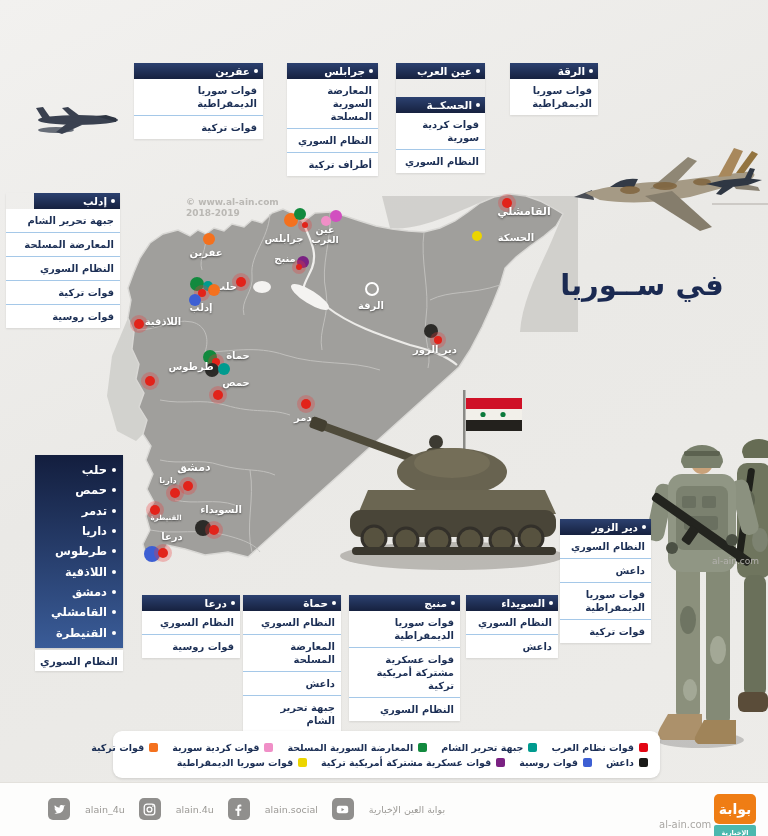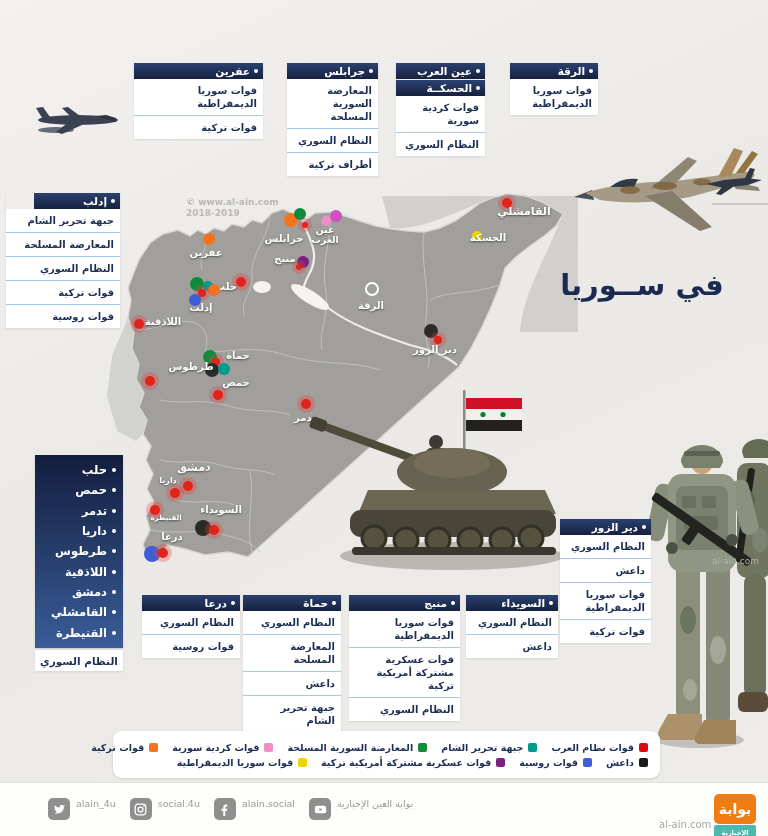--- a/index.html
+++ b/index.html
@@ -13,21 +13,21 @@
   .markers{z-index:3}
   .art-svg{z-index:4}
   .dot{position:absolute;border-radius:50%}
   .dot.ring{box-shadow:0 0 0 4px rgba(235,60,60,.30)}
   .dot.hollow{border:2px solid #fff;background:transparent;box-sizing:border-box}
   .mlabel{position:absolute;color:#fff;font-weight:bold;text-align:center;line-height:1.1;
     text-shadow:0 1px 2px rgba(30,30,30,.65);white-space:normal}
   .ibox{position:absolute;z-index:6;font-weight:bold;box-shadow:0 1px 2px rgba(0,0,0,.10)}
   .ib-h{display:flex;align-items:center;gap:4px;background:linear-gradient(#2c4170,#16213f);
     color:#fff;height:16px;padding:0 5px;font-size:10.5px;line-height:16px}
-  .ib-h + .ib-h{margin-top:1px}
+  .ib-h + .ib-h{margin-top:18px}
   .ib-dot{width:4px;height:4px;border-radius:50%;background:#fff;flex:0 0 auto}
   .ib-item{background:#fff;color:#1c2f55;font-size:10px;padding:5px 6px;line-height:1.3;text-align:right}
   .ib-item.sep{border-bottom:1px solid #a5c8e8}
   .cities{position:absolute;left:35px;top:455px;width:88px;height:193px;z-index:6;
     background:linear-gradient(#131e3e,#3a5c98);display:flex;flex-direction:column;
     justify-content:space-around;padding:5px 7px;box-sizing:border-box;box-shadow:0 1px 2px rgba(0,0,0,.15)}
   .city-row{display:flex;align-items:center;gap:5px;color:#fff;font-size:11.5px;font-weight:bold}
   .city-dot{width:4px;height:4px;border-radius:50%;background:#fff;flex:0 0 auto}
   .cities-footer{position:absolute;left:35px;top:650px;width:88px;height:21px;background:#fff;z-index:6;
     color:#1c2f55;font-size:10.5px;font-weight:bold;display:flex;align-items:center;justify-content:center;
@@ -39,21 +39,21 @@
   .legend{position:absolute;left:113px;top:731px;width:547px;height:47px;background:#fff;z-index:6;
     border-radius:9px;box-shadow:0 1px 3px rgba(0,0,0,.13);display:flex;flex-direction:column;
     justify-content:center;gap:4px;padding:4px 12px;box-sizing:border-box}
   .lg-row{display:flex;gap:14px;align-items:center}
   .lg-item{display:flex;align-items:center;gap:5px;font-size:9.5px;font-weight:bold;color:#1c2f55;white-space:nowrap}
   .lg-sq{width:9px;height:9px;border-radius:2px;flex:0 0 auto}
   .wm-side{position:absolute;left:712px;top:556px;color:#b3b1ad;font-size:9px;direction:ltr;z-index:5}
   .footer{position:absolute;left:0;top:782px;width:768px;height:54px;background:#fdfdfc;
     border-top:1px solid #e3e1dc;direction:ltr;z-index:7}
   .socials{position:absolute;left:48px;top:15px;display:flex;gap:14px;align-items:center}
-  .soc{display:flex;align-items:flex-start;gap:6px;cursor:pointer}
+  .soc{display:flex;align-items:center;gap:15px;cursor:pointer}
   .soc-ic{width:22px;height:22px;background:#908f8d;border-radius:5px;display:flex;
     align-items:center;justify-content:center;flex:0 0 auto}
   .soc-lb{color:#9b9995;font-size:9.5px}
   .f-site{position:absolute;left:659px;top:36px;color:#a9a7a3;font-size:10px}
   .f-logo{position:absolute;left:714px;top:11px;width:42px;height:30px;background:#ef7d14;
     border-radius:5px;display:flex;align-items:center;justify-content:center;color:#fff;
     font-weight:bold;font-size:14px}
   .f-logo-sub{position:absolute;left:714px;top:42px;width:42px;height:15px;background:#4cb8ae;
     color:#fff;font-size:6.5px;font-weight:bold;display:flex;align-items:center;justify-content:center;border-radius:2px}
   
@@ -113,21 +113,21 @@
 
   <div class="wm-map">
     <div>© www.al-ain.com</div>
     <div>2018-2019</div>
   </div>
 
   <div class="layer markers">
       <span class="dot ring" style="left: 502px; top: 198px; width: 10px; height: 10px; background: rgb(226, 35, 26);"></span>
       <div class="mlabel" style="left: 484px; top: 205.75px; width: 80px; font-size: 11px;">القامشلي</div>
       <span class="dot" style="left: 472px; top: 231px; width: 10px; height: 10px; background: rgb(236, 213, 0);"></span>
-      <div class="mlabel" style="left: 448px; top: 231.5px; width: 80px; font-size: 10px;">الحسكة</div>
+      <div class="mlabel" style="left: 476px; top: 231.5px; width: 80px; font-size: 10px;">الحسكة</div>
       <span class="dot" style="left: 203px; top: 233px; width: 12px; height: 12px; background: rgb(244, 113, 30);"></span>
       <div class="mlabel" style="left: 166px; top: 246.5px; width: 80px; font-size: 10px;">عفرين</div>
       <span class="dot" style="left: 284px; top: 213px; width: 14px; height: 14px; background: rgb(244, 113, 30);"></span>
       <span class="dot" style="left: 294px; top: 208px; width: 12px; height: 12px; background: rgb(18, 138, 62);"></span>
       <span class="dot ring" style="left: 302px; top: 222px; width: 6px; height: 6px; background: rgb(226, 35, 26);"></span>
       <div class="mlabel" style="left: 244px; top: 232.5px; width: 80px; font-size: 10px;">جرابلس</div>
       <span class="dot" style="left: 321px; top: 216px; width: 10px; height: 10px; background: rgb(240, 143, 199);"></span>
       <span class="dot" style="left: 330px; top: 210px; width: 12px; height: 12px; background: rgb(210, 79, 192);"></span>
       <div class="mlabel" style="left: 307px; top: 224.875px; width: 36px; font-size: 9.5px;">عين العرب</div>
       <span class="dot" style="left: 297px; top: 256px; width: 12px; height: 12px; background: rgb(122, 33, 130);"></span>
@@ -470,21 +470,21 @@
           <span class="soc-lb">alain_4u</span>
         </div>
         <div class="soc">
           <span class="soc-ic">
             <svg viewBox="0 0 16 16" width="13" height="13">
               <rect x="1.5" y="1.5" width="13" height="13" rx="3.5" fill="none" stroke="#fff" stroke-width="1.6"></rect>
               <circle cx="8" cy="8" r="3" fill="none" stroke="#fff" stroke-width="1.6"></circle>
               <circle cx="12.2" cy="3.8" r="1" fill="#fff"></circle>
             </svg>
           </span>
-          <span class="soc-lb">social.4u</span>
+          <span class="soc-lb">alain.4u</span>
         </div>
         <div class="soc">
           <span class="soc-ic">
             <svg viewBox="0 0 16 16" width="13" height="13">
               <path fill="#fff" d="M9 16V9.5h2.2l.3-2.5H9V5.4c0-.7.2-1.2 1.2-1.2h1.3V2c-.2 0-1-.1-1.9-.1C7.7 1.9 6.5 3 6.5 5.1v1.9H4.2v2.5h2.3V16z"></path>
             </svg>
           </span>
           <span class="soc-lb">alain.social</span>
         </div>
         <div class="soc">

